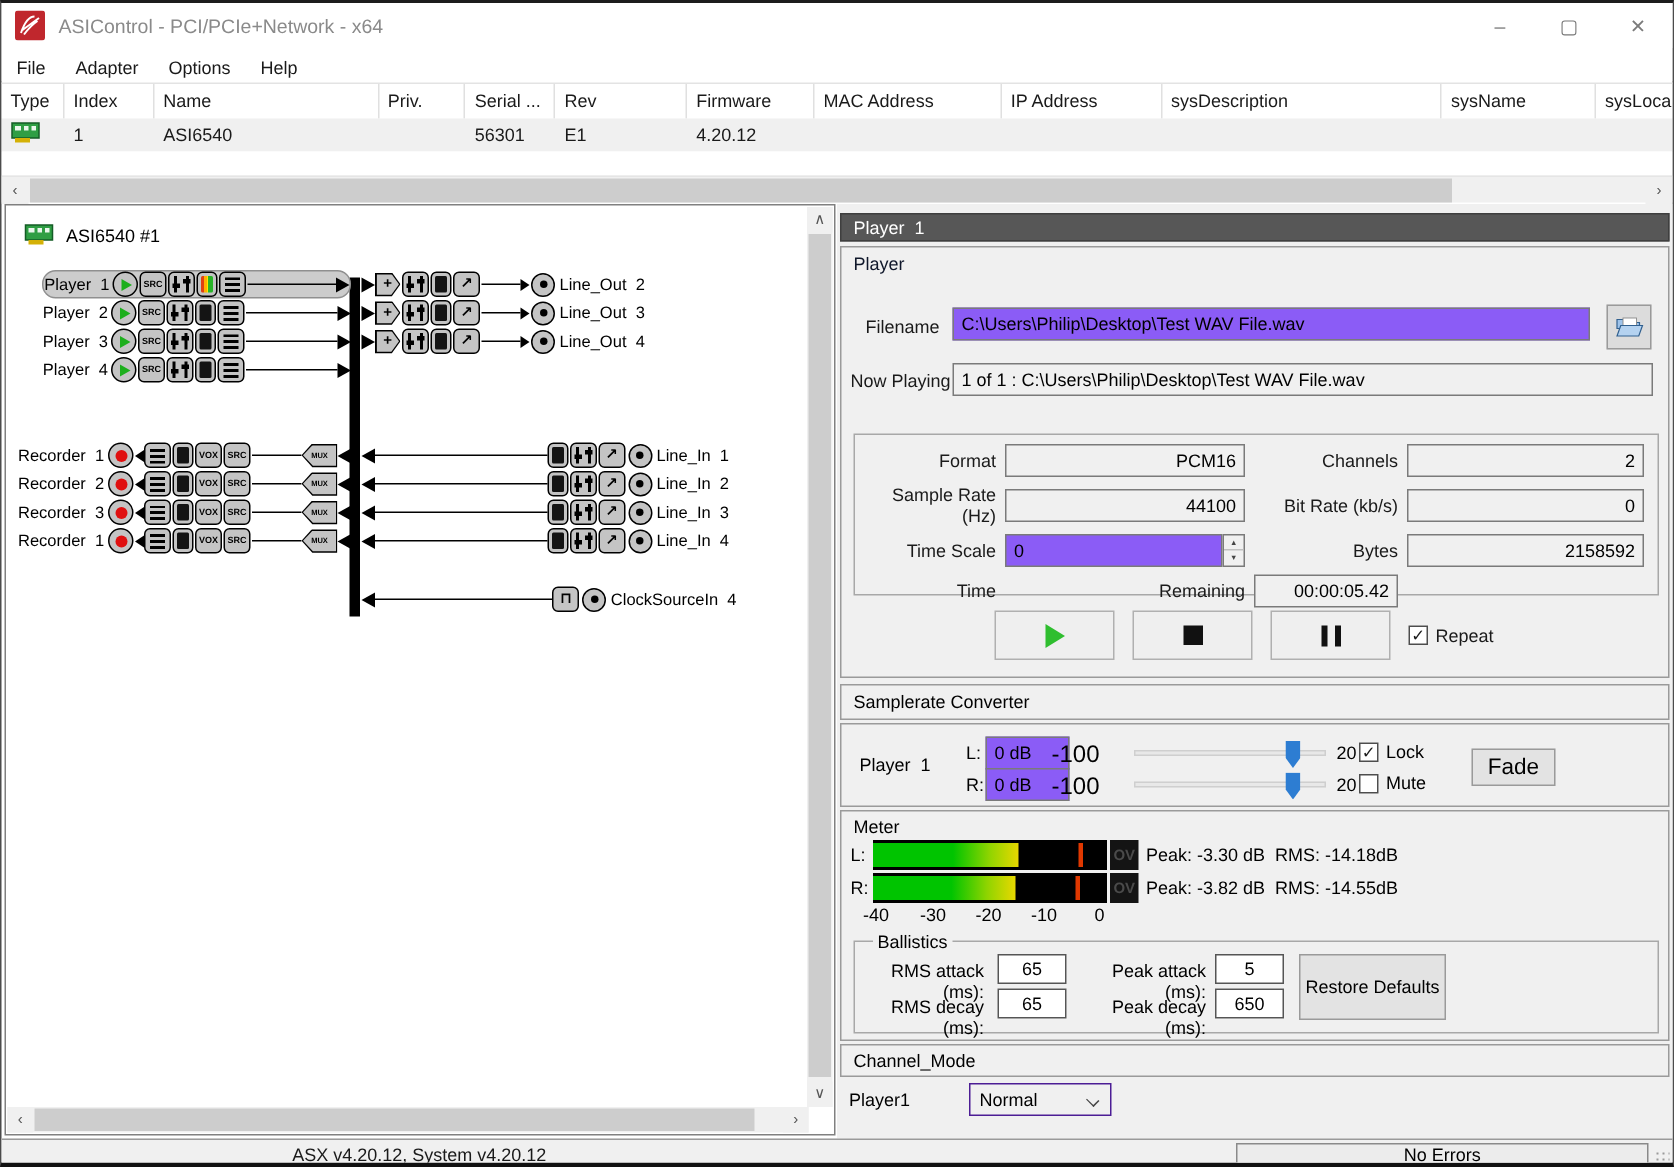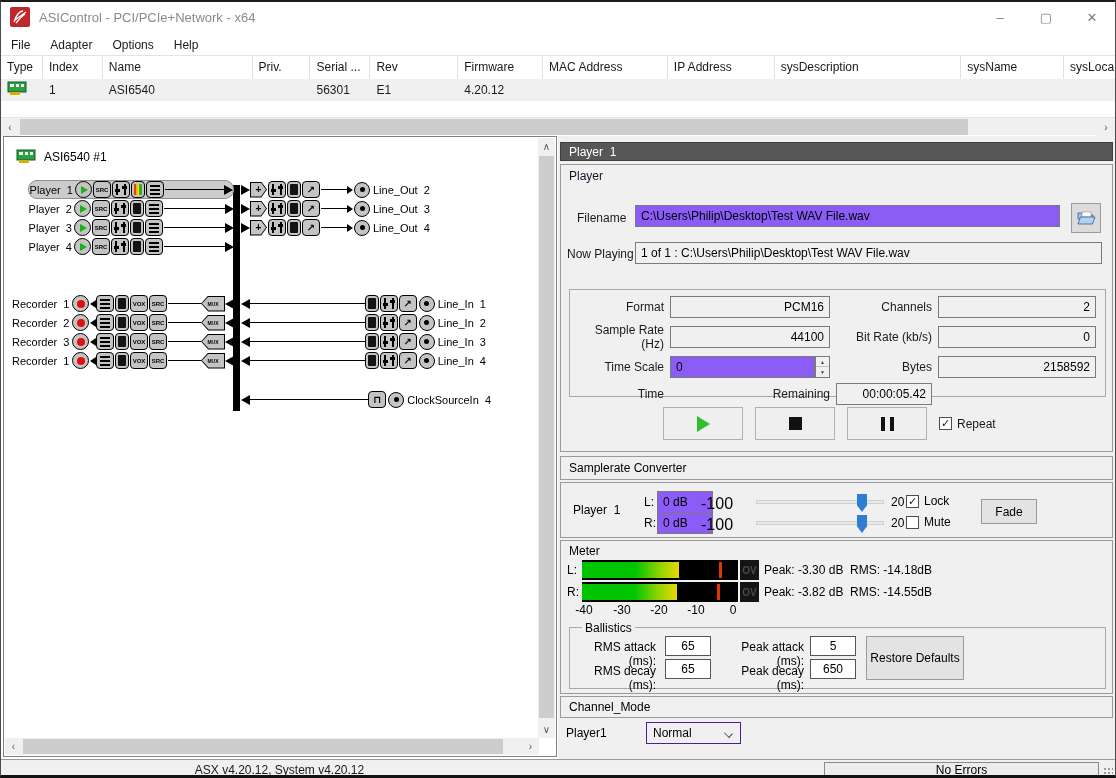--- a/index.html
+++ b/index.html
@@ -151,21 +151,21 @@
   .slrow .pfx { position:absolute; left:83px; top:4px; font-size:12px; }
   .slrow .dbin { position:absolute; left:96px; top:0; width:56px; }
   .slrow .minl { position:absolute; left:140px; top:4px; font-size:16px; }
   .slrow .maxl { position:absolute; left:330px; top:4px; font-size:12px; }
   .sltrack { position:absolute; left:195px; top:9px; width:128px; height:4px; background:#e8e8e8; border:1px solid #cfcfcf; }
   .slthumb { position:absolute; top:-7px; width:10px; height:18px; margin-left:-5px; background:#2d7dd2;
              clip-path:polygon(0 0,100% 0,100% 62%,50% 100%,0 62%); }
   #lock-wrap { position:absolute; left:345px; top:3px; display:flex; gap:5px; align-items:center; font-size:12px; }
   #mute-wrap { position:absolute; left:345px; top:3px; display:flex; gap:5px; align-items:center; font-size:12px; }
   #fade-btn { position:absolute; left:420px; top:16px; width:56px; height:25px; background:#e3e3e3; border:1px solid #9a9a9a;
-              font-size:12px; display:flex; align-items:center; justify-content:center; }
+              font-size:15px; display:flex; align-items:center; justify-content:center; }
 
   #meter-box { top:404px; height:154px; }
   #meter-label { position:absolute; left:8px; top:3px; font-size:12px; }
   .mrow { position:absolute; left:0; height:20px; width:100%; }
   #mrow-l { top:19px; } #mrow-r { top:41px; }
   .mrow .mlab { position:absolute; left:6px; top:3px; font-size:12px; }
   .mbar { position:absolute; left:21px; top:0; width:156px; height:20px; background:#000; }
   .mrange { position:absolute; left:0; top:2px; width:150px; height:16px; }
   .mfill { position:absolute; left:0; top:0; height:100%; background:linear-gradient(90deg,#00c400 0 55%,#8fd400 80%,#e8d800 100%); }
   .mpeak { position:absolute; top:0; width:3px; height:100%; background:#e03800; }

